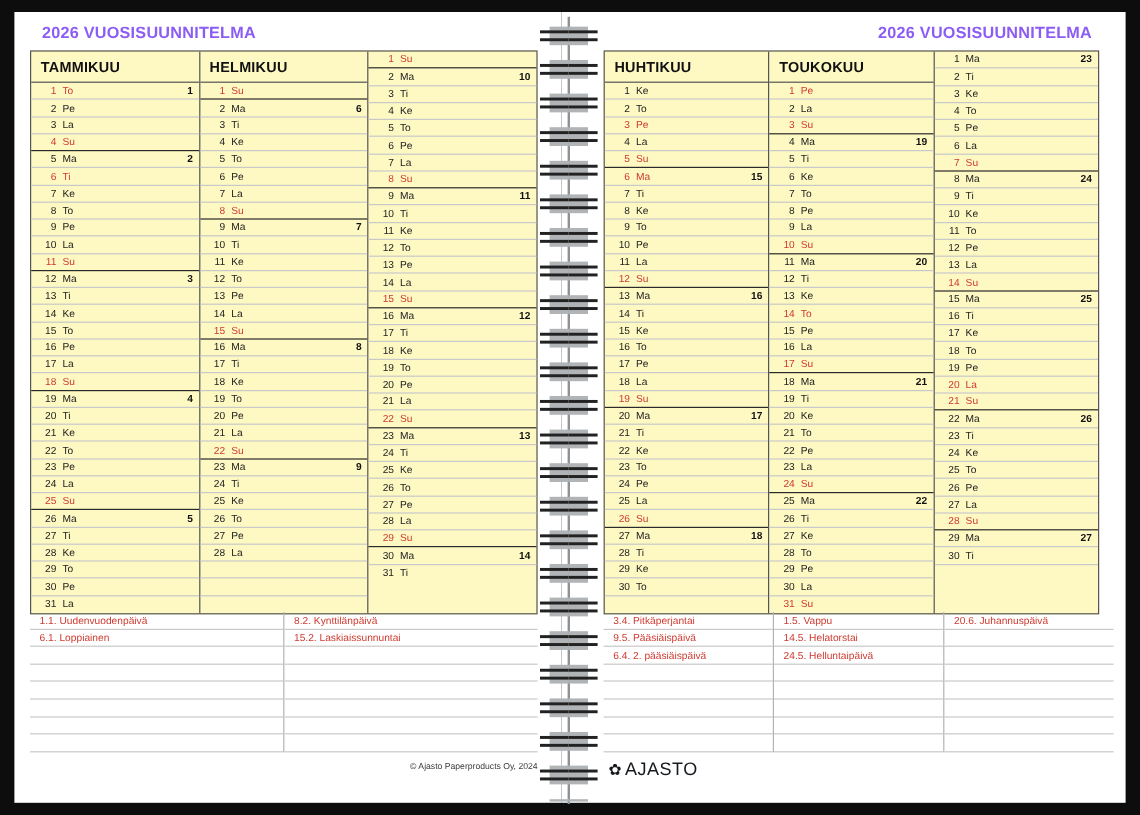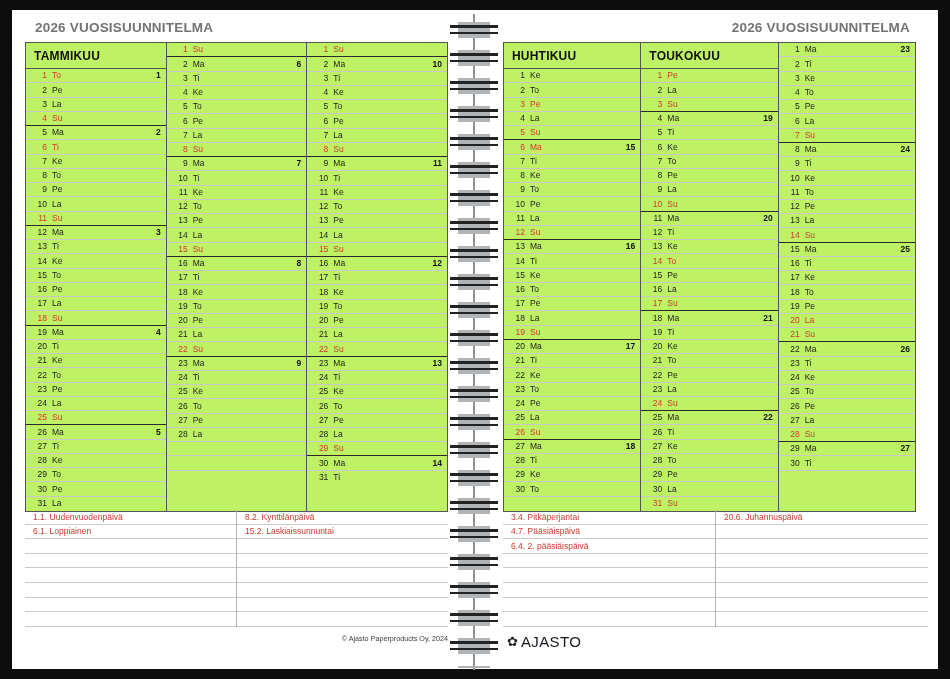--- a/index.html
+++ b/index.html
@@ -9,25 +9,25 @@
     --boxline:#555;
     --darkline:#2a2a2a;
   }
   html,body{margin:0;padding:0;background:#0d0d0d;}
   .frame{position:relative;width:950px;height:679px;background:#0d0d0d;overflow:hidden;
          font-family:"Liberation Sans", sans-serif;}
   .page{position:absolute;top:10px;height:659px;background:#ffffff;}
   .page.left{left:12px;width:456px;}
   .page.right{left:468px;width:470px;}
 
-  .page-header{position:absolute;top:10px;font-size:13.5px;font-weight:bold;color:#737373;letter-spacing:.2px;white-space:nowrap;}
+  .page-header{position:absolute;top:10px;font-size:13.5px;font-weight:bold;color:#8b5cf6;letter-spacing:.2px;white-space:nowrap;}
   .page.left .page-header{left:23px;}
   .page.right .page-header{right:28px;}
 
-  .months{position:absolute;top:32px;display:flex;border:1px solid var(--boxline);background:#bef264;box-sizing:border-box;}
+  .months{position:absolute;top:32px;display:flex;border:1px solid var(--boxline);background:#fef9c3;box-sizing:border-box;}
   .page.left .months{left:13px;width:423px;}
   .page.right .months{left:35px;width:413px;}
   .month{flex:1;border-right:1px solid var(--boxline);min-width:0;}
   .month:last-child{border-right:none;}
   .month-header{height:25px;display:flex;align-items:center;padding-left:8px;
     font-size:12px;font-weight:bold;color:#111;border-bottom:1px solid var(--boxline);letter-spacing:.2px;}
   .day-row{display:flex;align-items:center;height:14.26px;box-sizing:border-box;
     border-bottom:1px solid var(--rowline);padding:0 5px 0 8px;font-size:8.5px;color:#222;line-height:1;}
   .day-row.wkend{border-bottom:1px solid var(--darkline);}
   .day-row:last-child{border-bottom:none;}
@@ -201,20 +201,21 @@
           <div class="day-row">
             <span class="dnum">30</span>
             <span class="dwd">Pe</span>
           </div>
           <div class="day-row">
             <span class="dnum">31</span>
             <span class="dwd">La</span>
           </div>
         </div>
         <div class="month">
+          <div class="month-header">HELMIKUU</div>
           <div class="day-row red wkend">
             <span class="dnum">1</span>
             <span class="dwd">Su</span>
           </div>
           <div class="day-row">
             <span class="dnum">2</span>
             <span class="dwd">Ma</span>
             <span class="wk">6</span>
           </div>
           <div class="day-row">
@@ -883,24 +884,40 @@
           </div>
           <div class="day-row empty"></div>
         </div>
       </div>
     <div class="holidays">
         <div class="holiday-col">
           <div class="holiday-row">
             <span class="holiday-text">3.4. Pitkäperjantai</span>
           </div>
           <div class="holiday-row">
-            <span class="holiday-text">4.7. Pääsiäispäivä</span>
+            <span class="holiday-text">9.5. Pääsiäispäivä</span>
           </div>
           <div class="holiday-row">
             <span class="holiday-text">6.4. 2. pääsiäispäivä</span>
+          </div>
+          <div class="holiday-row"></div>
+          <div class="holiday-row"></div>
+          <div class="holiday-row"></div>
+          <div class="holiday-row"></div>
+          <div class="holiday-row"></div>
+        </div>
+        <div class="holiday-col">
+          <div class="holiday-row">
+            <span class="holiday-text">1.5. Vappu</span>
+          </div>
+          <div class="holiday-row">
+            <span class="holiday-text">14.5. Helatorstai</span>
+          </div>
+          <div class="holiday-row">
+            <span class="holiday-text">24.5. Helluntaipäivä</span>
           </div>
           <div class="holiday-row"></div>
           <div class="holiday-row"></div>
           <div class="holiday-row"></div>
           <div class="holiday-row"></div>
           <div class="holiday-row"></div>
         </div>
         <div class="holiday-col">
           <div class="holiday-row">
             <span class="holiday-text">20.6. Juhannuspäivä</span>

